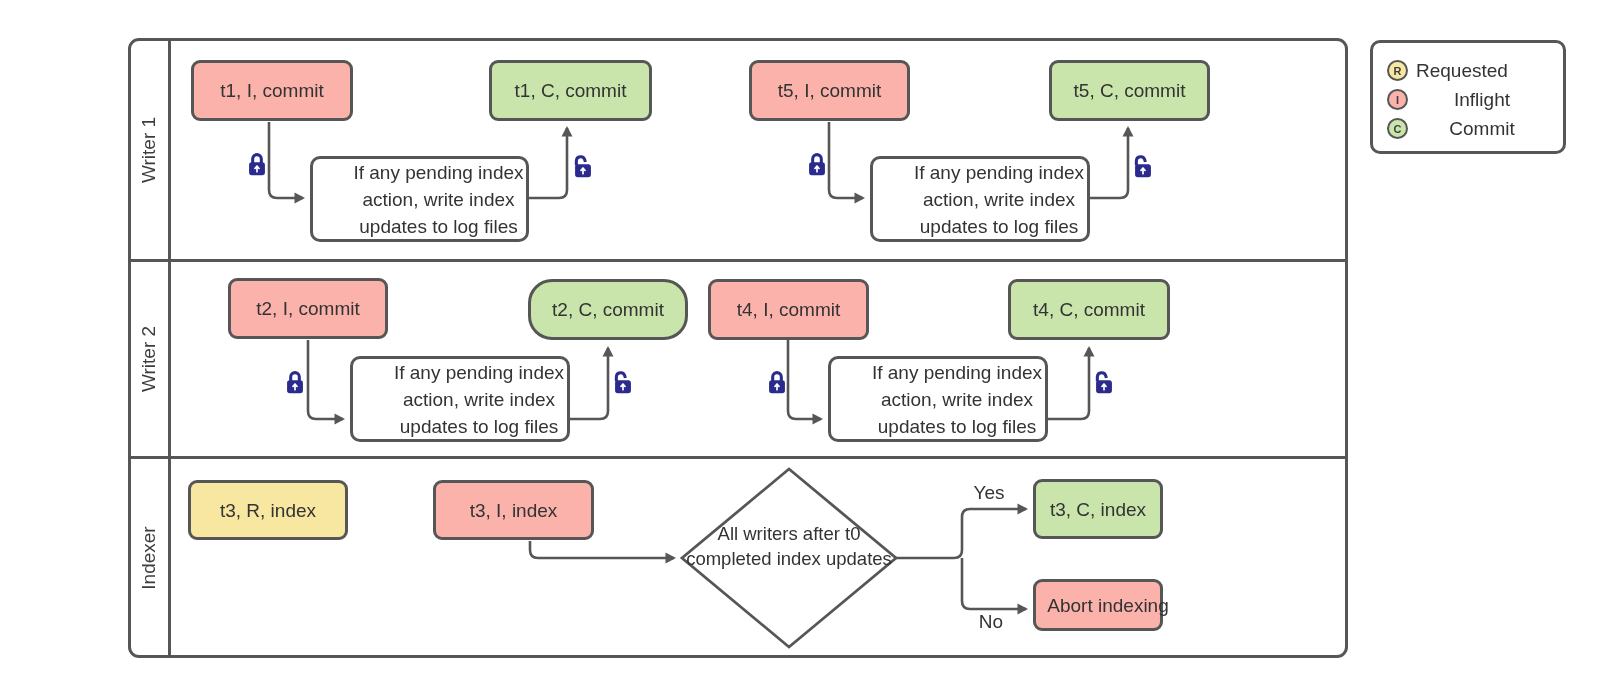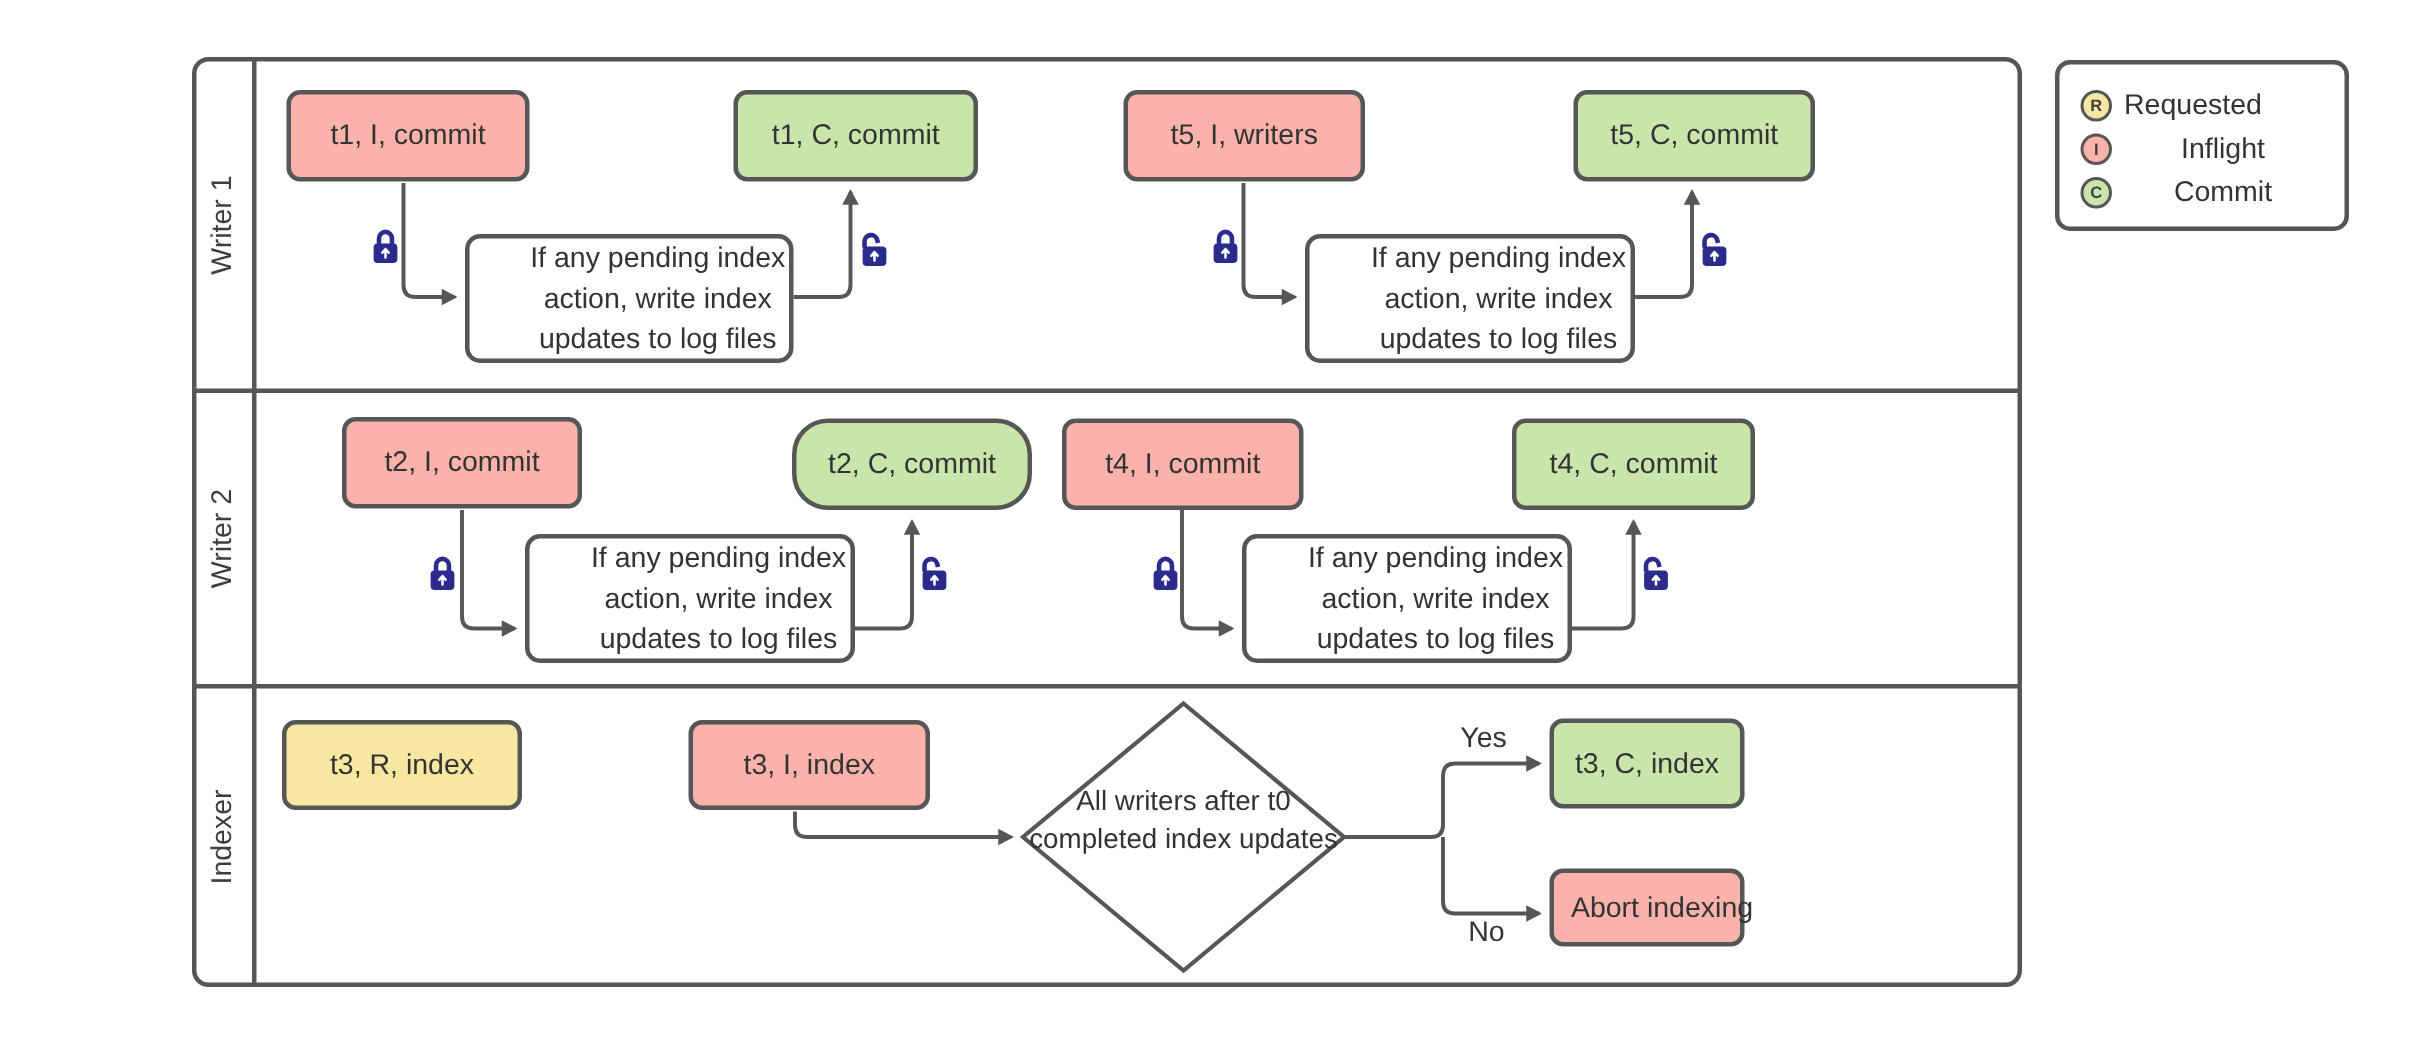--- a/index.html
+++ b/index.html
@@ -83,21 +83,21 @@
 <div class="abs lane-label" style="top:338px;">Writer 2</div>
 <div class="abs lane-label" style="top:537px;">Indexer</div>
 
 <div class="node inflight" style="left:191px;top:60px;width:162px;height:61px;">t1, I, commit</div>
 <div class="node process" style="left:310px;top:156px;width:219px;height:86px;">
   <span>If any pending index</span>
   <span>action, write index</span>
   <span>updates to log files</span>
 </div>
 <div class="node commit" style="left:489px;top:60px;width:163px;height:61px;">t1, C, commit</div>
-<div class="node inflight" style="left:749px;top:60px;width:161px;height:61px;">t5, I, writers</div>
+<div class="node inflight" style="left:749px;top:60px;width:161px;height:61px;">t5, I, commit</div>
 <div class="node process" style="left:870px;top:156px;width:220px;height:86px;">
   <span>If any pending index</span>
   <span>action, write index</span>
   <span>updates to log files</span>
 </div>
 <div class="node commit" style="left:1049px;top:60px;width:161px;height:61px;">t5, C, commit</div>
 
 <div class="node inflight" style="left:228px;top:278px;width:160px;height:61px;">t2, I, commit</div>
 <div class="node process" style="left:350px;top:356px;width:220px;height:86px;">
   <span>If any pending index</span>
@@ -107,21 +107,21 @@
 <div class="node commit" style="left:528px;top:279px;width:160px;height:61px;border-radius:24px;">t2, C, commit</div>
 <div class="node inflight" style="left:708px;top:279px;width:161px;height:61px;">t4, I, commit</div>
 <div class="node process" style="left:828px;top:356px;width:220px;height:86px;">
   <span>If any pending index</span>
   <span>action, write index</span>
   <span>updates to log files</span>
 </div>
 <div class="node commit" style="left:1008px;top:279px;width:162px;height:61px;">t4, C, commit</div>
 
 <div class="node requested" style="left:188px;top:480px;width:160px;height:60px;">t3, R, index</div>
-<div class="node inflight" style="left:459px;top:480px;width:161px;height:60px;">t3, I, index</div>
+<div class="node inflight" style="left:433px;top:480px;width:161px;height:60px;">t3, I, index</div>
 <div class="abs diamond-text">
   <span>All writers after t0</span>
   <span>completed index updates</span>
 </div>
 <div class="abs branch-label" style="left:966px;top:482px;width:46px;">Yes</div>
 <div class="abs branch-label" style="left:970px;top:611px;width:42px;">No</div>
 <div class="node commit" style="left:1033px;top:479px;width:130px;height:60px;">t3, C, index</div>
 <div class="node inflight" style="left:1033px;top:579px;width:130px;height:52px;padding-left:20px;">Abort indexing</div>
 
 <svg class="lock" style="left:246px;top:151px;" width="22" height="27" viewBox="0 0 24 30">

